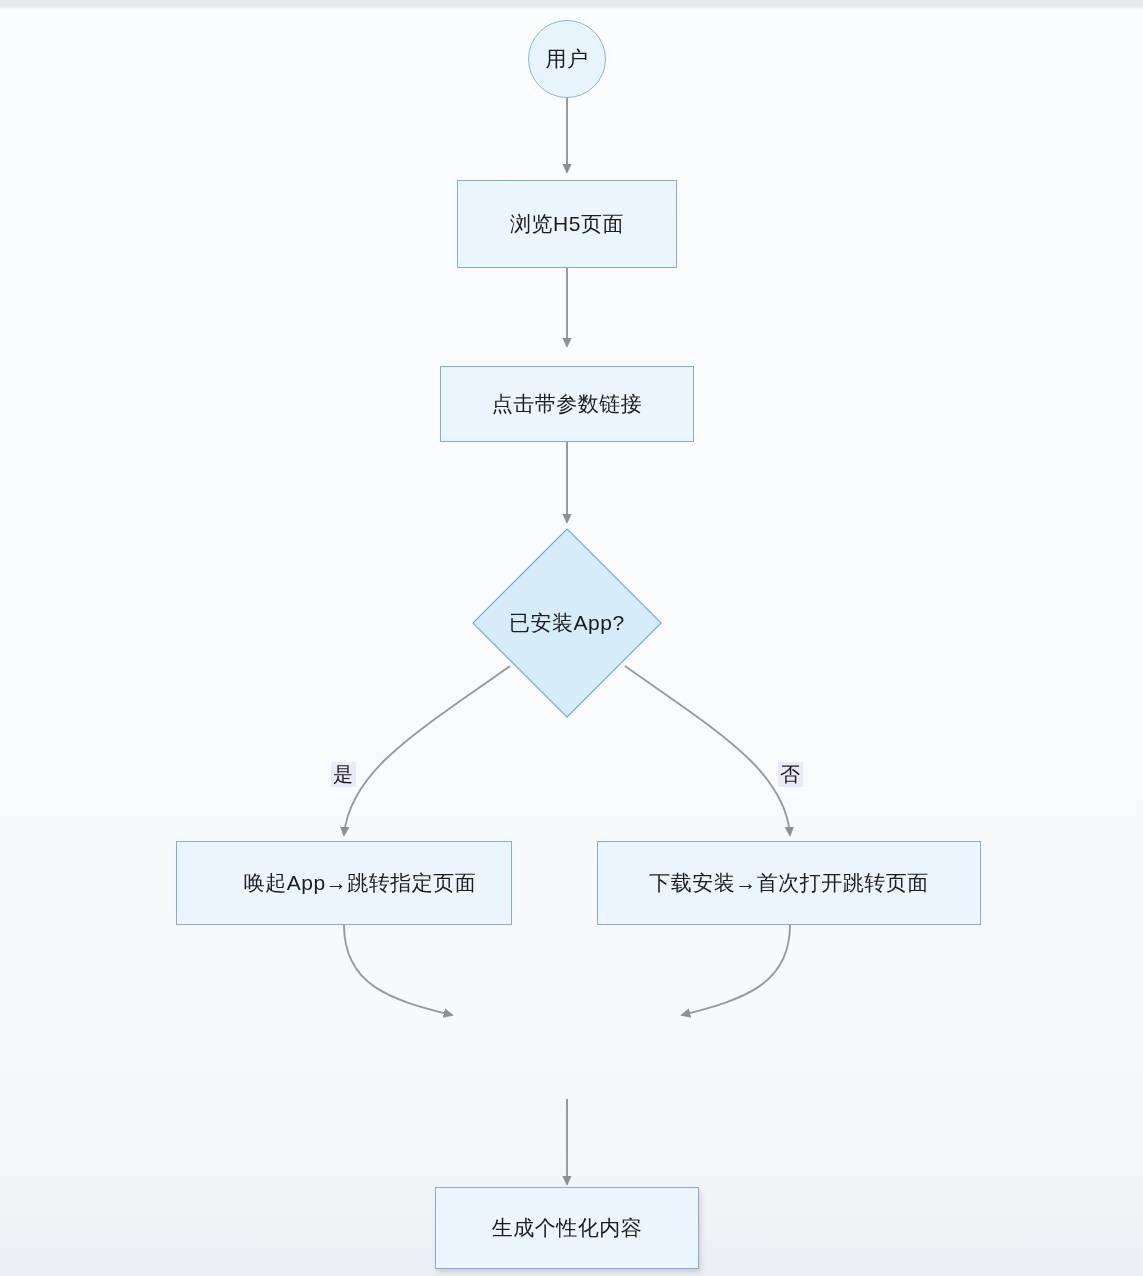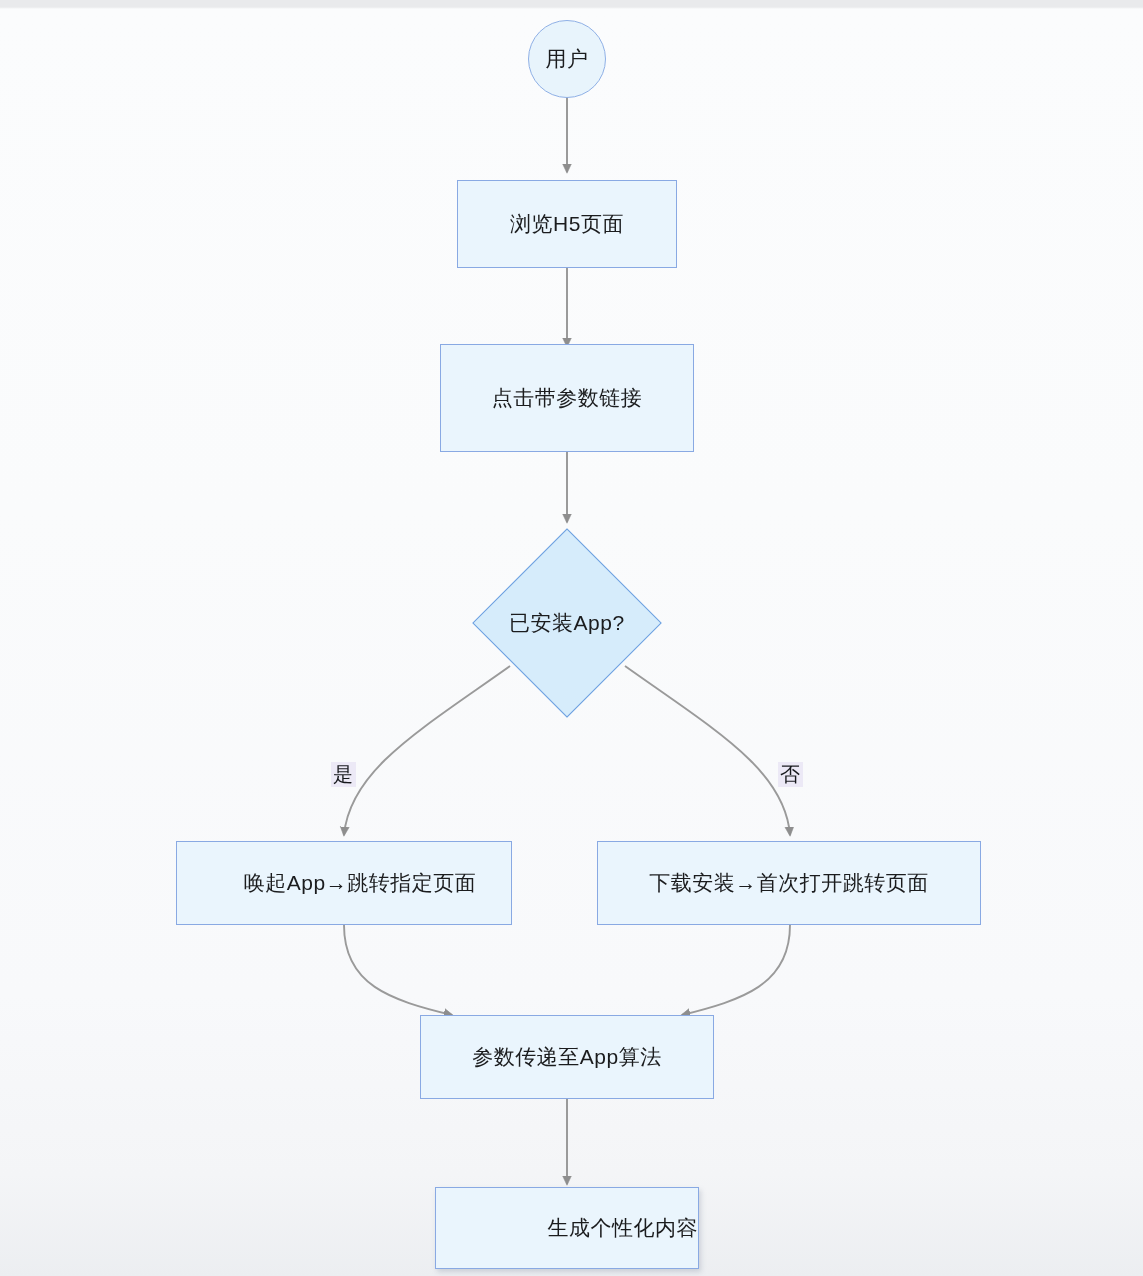--- a/index.html
+++ b/index.html
@@ -52,21 +52,20 @@
   }
 
   .node-box {
     background: #eaf5fd;
     border: 1.6px solid #89a9e3;
     font-size: 21px;
   }
 
   .node-box.shadowed {
     box-shadow: 2px 3px 5px rgba(120,130,150,0.28);
-    justify-content: flex-end;
   }
 
   .node-start {
     border-radius: 50%;
     background: #e8f4fc;
     border: 1.7px solid #8fb0e6;
     font-size: 21px;
   }
 
   
@@ -136,39 +135,36 @@
   </svg>
 
   <div class="node node-start" style="left:528px; top:20px; width:78px; height:78px;">
     <span>用户</span>
   </div>
 
   <div class="node node-box" style="left:457px; top:180px; width:220px; height:88px;">
     <span>浏览H5页面</span>
   </div>
 
-  <div class="node node-box" style="left:440px; top:344px; width:254px; height:108px;justify-content:center;">
+  <div class="node node-box" style="left:440px; top:366px; width:254px; height:76px;justify-content:center;">
     <span>点击带参数链接</span>
   </div>
 
   <div class="node node-decision" style="left:500px; top:556px; width:134px; height:134px;">
     <span class="diamond-label">已安装App?</span>
   </div>
 
   <div class="node node-box" style="left:176px; top:841px; width:336px; height:84px;padding-left:32px;">
     <span>唤起App→跳转指定页面</span>
   </div>
 
   <div class="node node-box" style="left:597px; top:841px; width:384px; height:84px;">
     <span>下载安装→首次打开跳转页面</span>
   </div>
 
-  <div class="node node-box" style="left:420px; top:1015px; width:294px; height:84px;">
-    <span>参数传递至App算法</span>
-  </div>
 
   <div class="node node-box shadowed" style="left:435px; top:1187px; width:264px; height:82px;">
     <span>生成个性化内容</span>
   </div>
 
   <div class="edge-label" style="left:331px; top:762px;">是</div>
 
   <div class="edge-label" style="left:778px; top:762px;">否</div>
 
 

